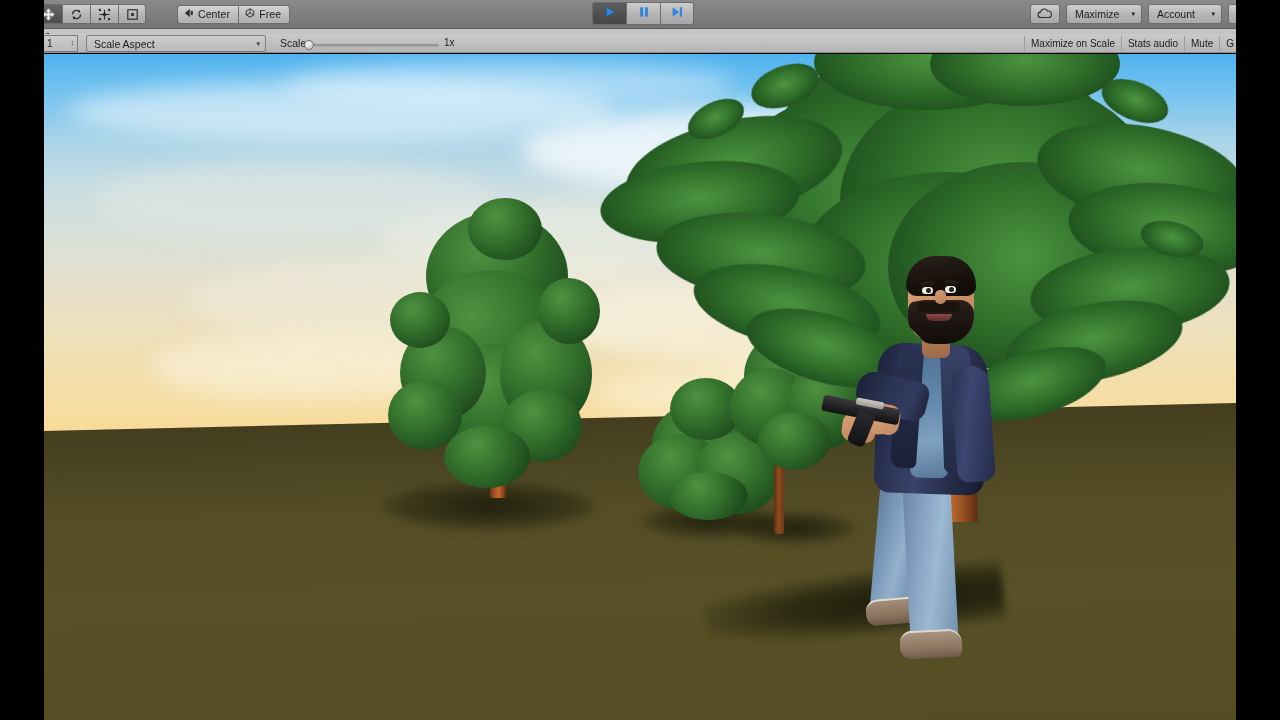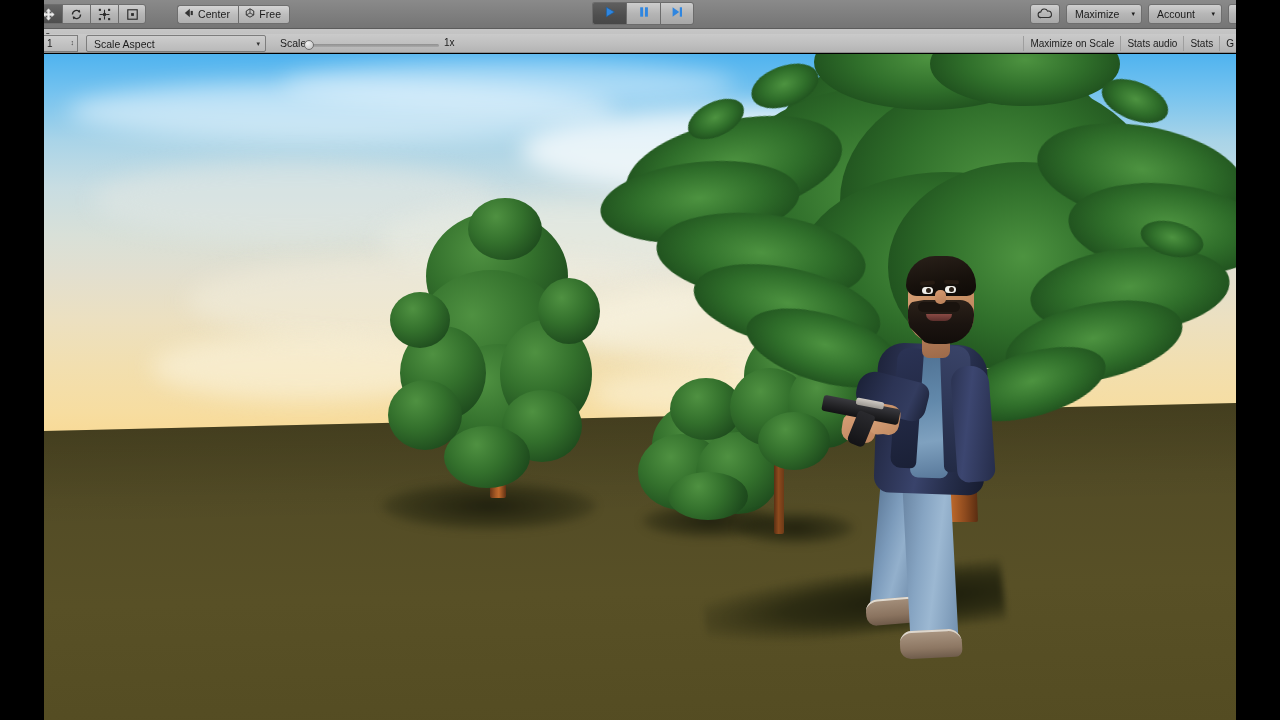--- a/index.html
+++ b/index.html
@@ -349,21 +349,21 @@
       <span class="gv-scale-label">Scale</span>
       <div class="gv-slider">
         <div class="track"></div>
         <div class="knob"></div>
       </div>
       <span class="gv-scale-val">1x</span>
 
       <div class="gv-right">
         <div class="gv-rbtn">Maximize on Scale</div>
         <div class="gv-rbtn">Stats audio</div>
-        <div class="gv-rbtn">Stats</div>
+        <div class="gv-rbtn">Mute</div>
         <div class="gv-rbtn" style="padding-right:2px">G</div>
       </div>
     </div>
 
     <div class="gameview">
       <div class="scene">
 
         <div class="clouds">
           <div class="cl" style="left:2%;  top:4%;  width:46%; height:9%;  background:rgba(255,255,255,.50)"></div>
           <div class="cl" style="left:20%; top:1%;  width:38%; height:7%;  background:rgba(255,255,255,.42)"></div>

